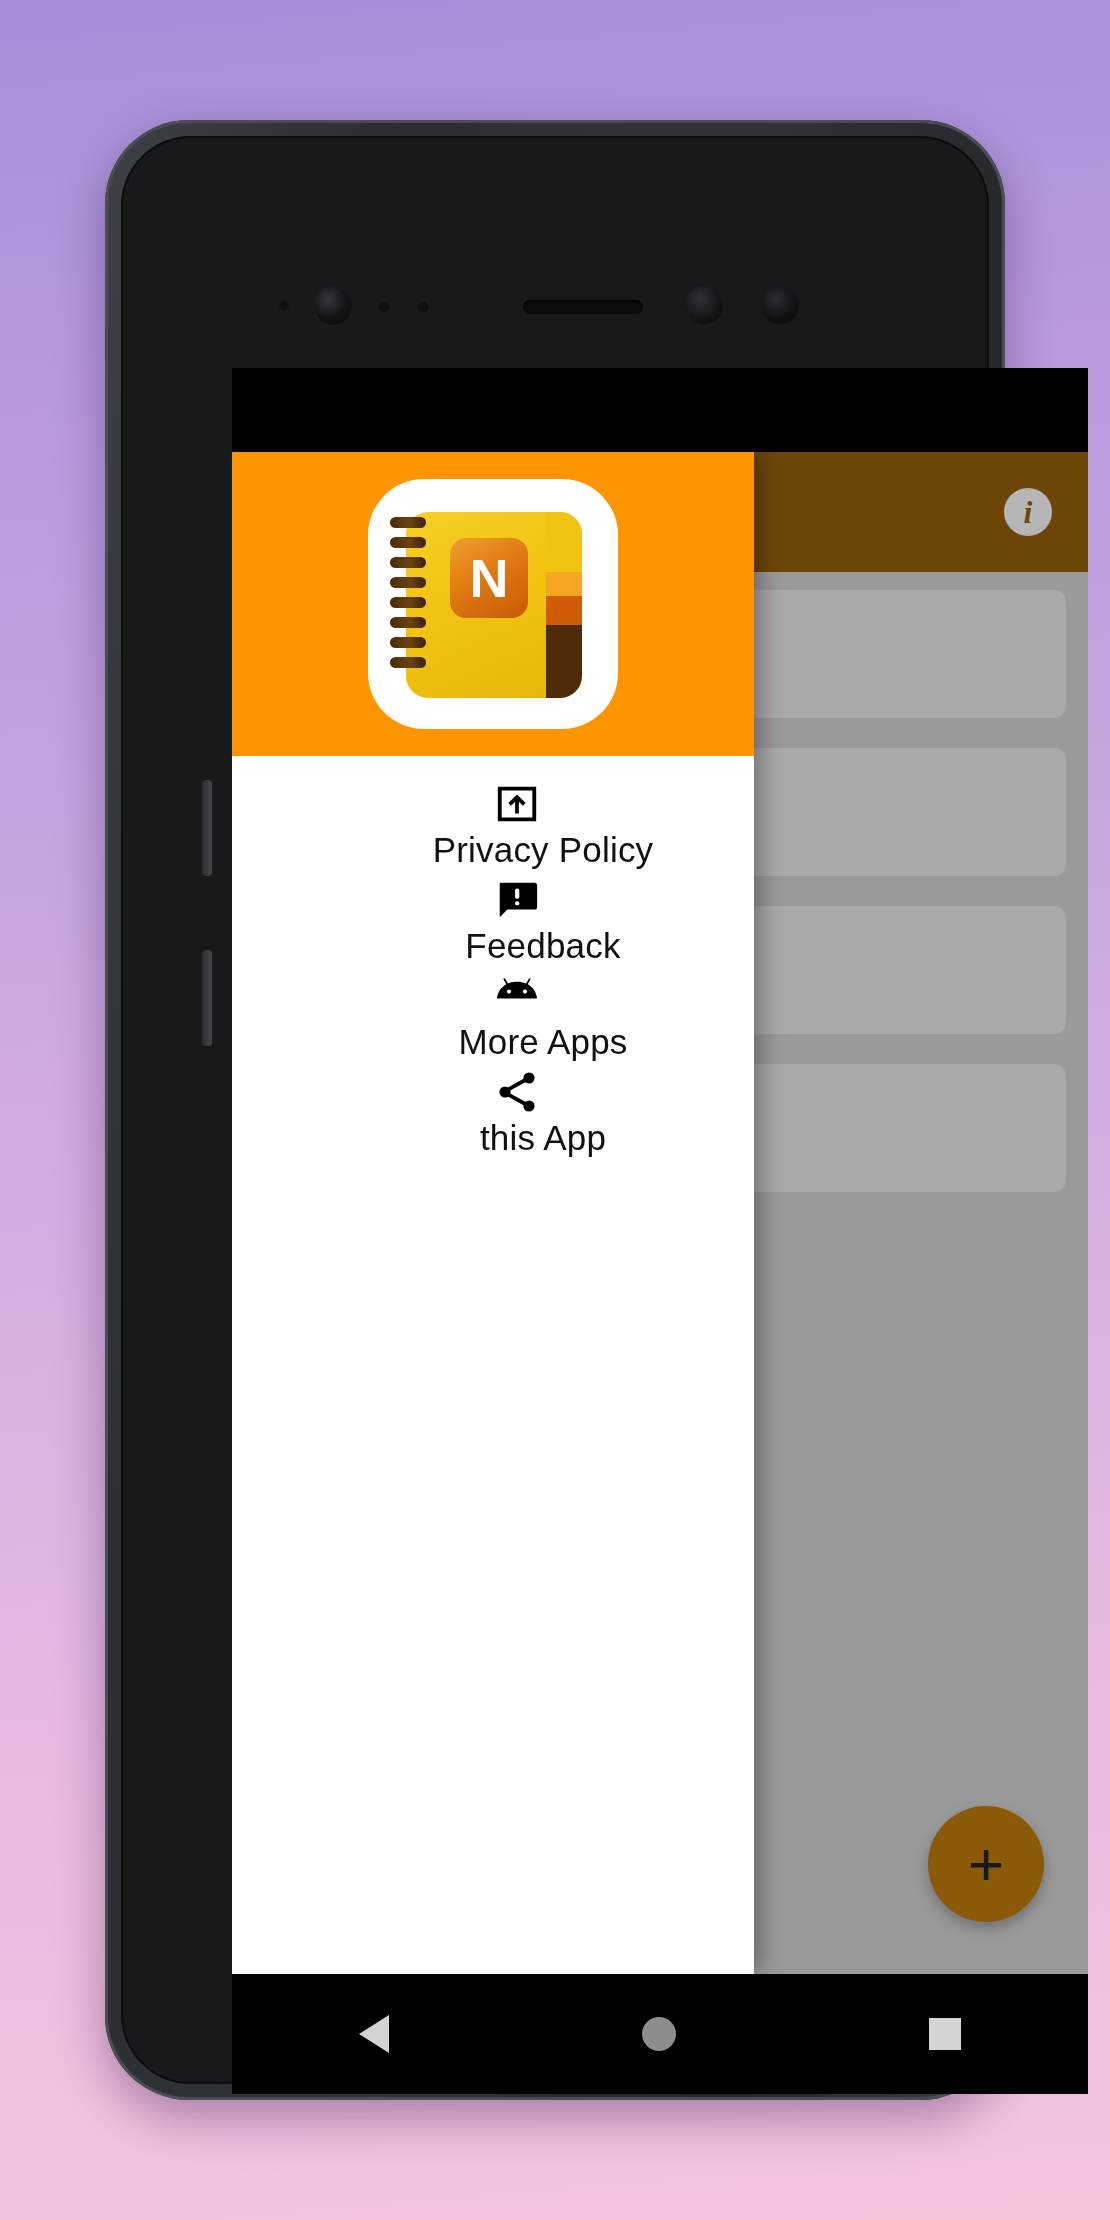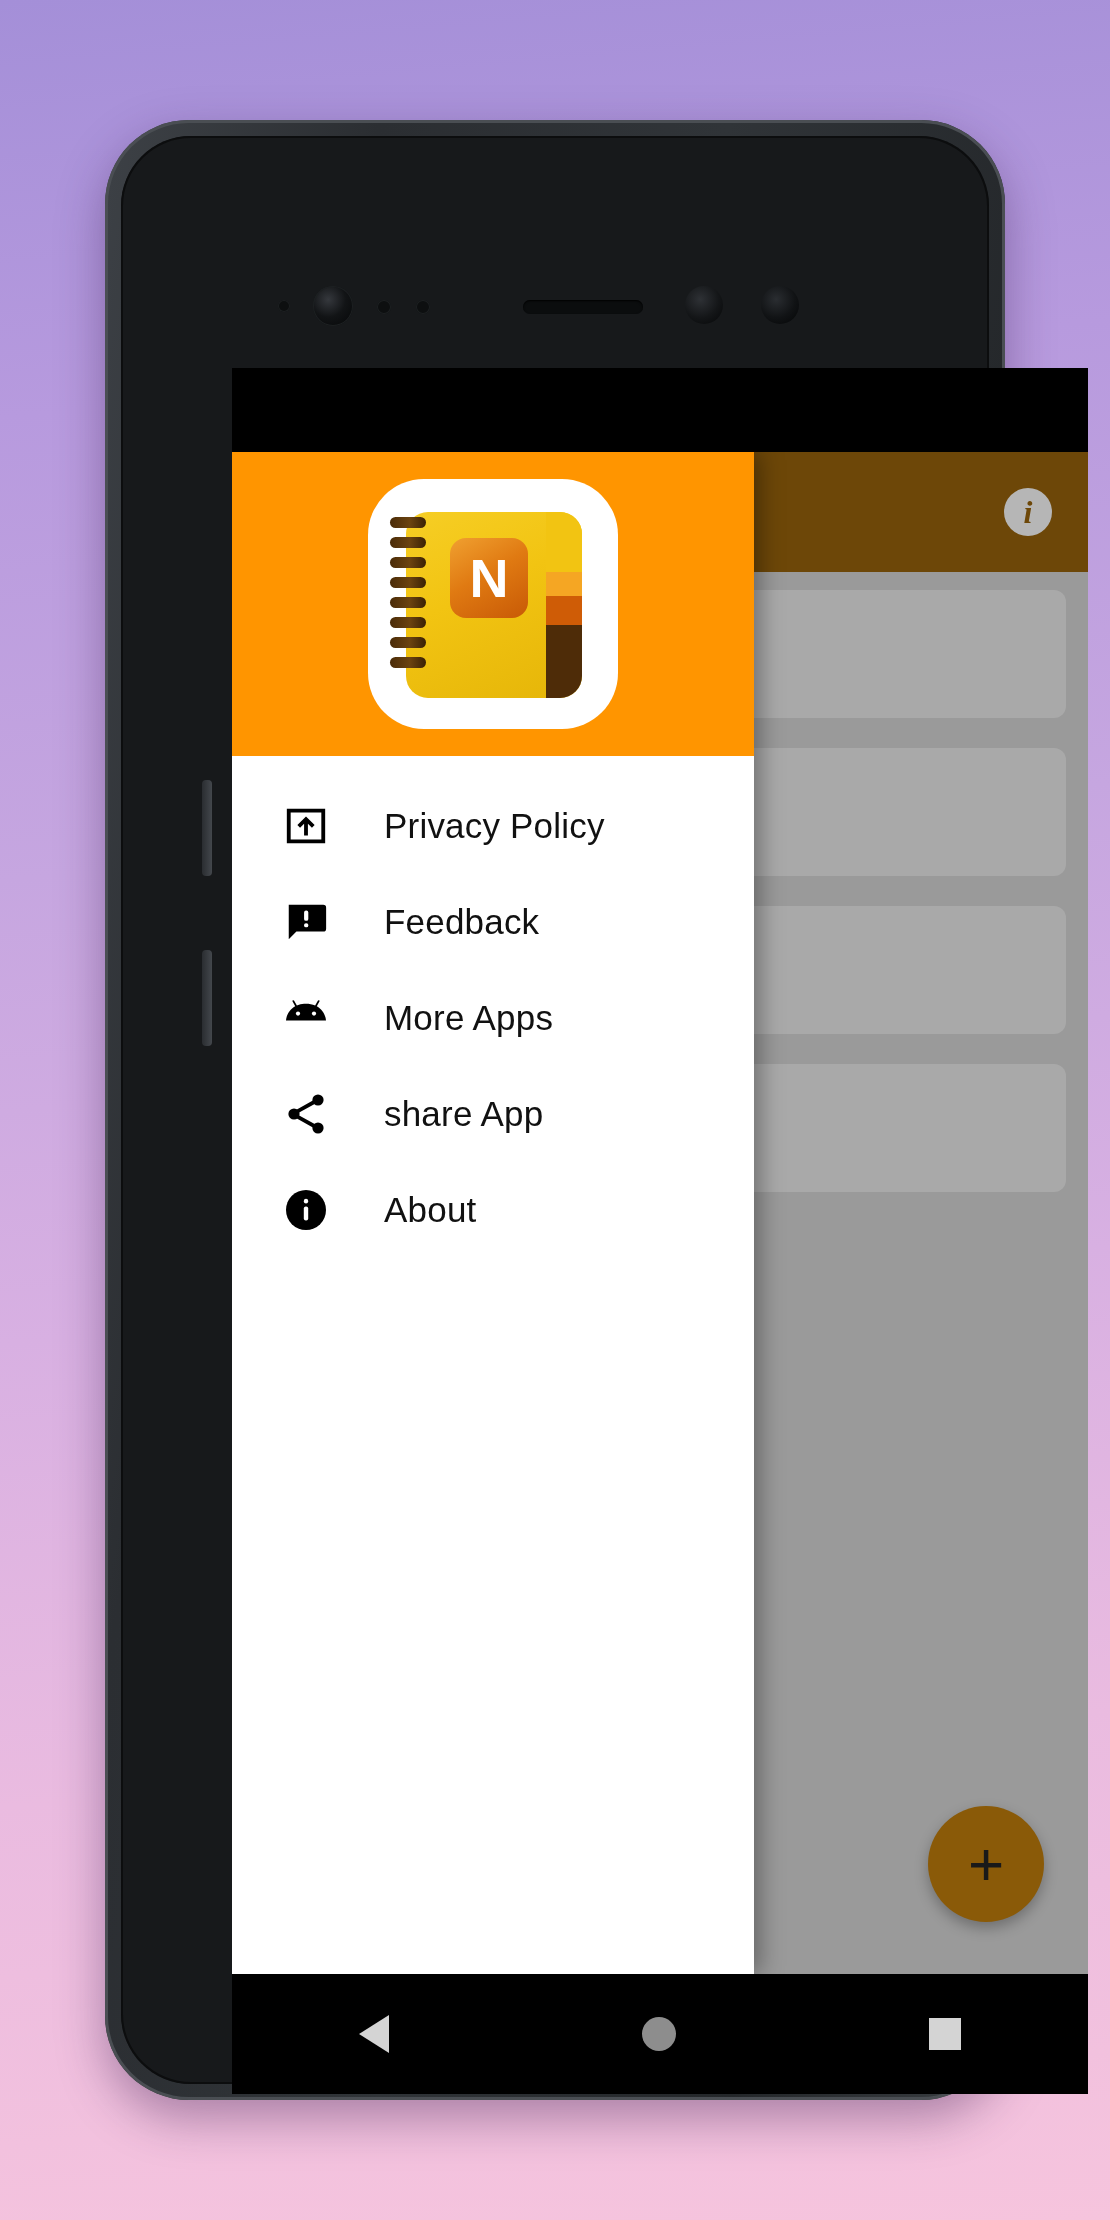--- a/index.html
+++ b/index.html
@@ -157,20 +157,21 @@
     margin-bottom: 9px;
   }
 
   
   #drawer-menu { padding-top: 22px; }
   .menu-item {
     display: flex; align-items: center;
     height: 96px;
     padding-left: 48px;
     cursor: pointer;
+    flex-direction: column;
   }
   .menu-icon {
     width: 52px; height: 52px;
     display: flex; align-items: center; justify-content: center;
     flex: 0 0 52px;
   }
   .menu-icon svg { display: block; }
   .menu-label {
     margin-left: 52px;
     font-size: 35px;
@@ -293,33 +294,23 @@
 
         <div class="menu-item">
           <span class="menu-icon">
             <svg width="48" height="48" viewBox="0 0 24 24">
               <path stroke="#000" stroke-width="1.9" fill="none" d="M17 5.5 7 11.1M7 12.9 17 18.5"></path>
               <circle cx="18" cy="5" r="2.8" fill="#000"></circle>
               <circle cx="6" cy="12" r="2.8" fill="#000"></circle>
               <circle cx="18" cy="19" r="2.8" fill="#000"></circle>
             </svg>
           </span>
-          <span class="menu-label">share App</span>
-        </div>
-
-        <div class="menu-item">
-          <span class="menu-icon">
-            <svg width="48" height="48" viewBox="0 0 24 24">
-              <circle cx="12" cy="12" r="10" fill="#000"></circle>
-              <rect x="10.9" y="10.2" width="2.2" height="7" rx="1" fill="#fff"></rect>
-              <rect x="10.9" y="6.4" width="2.2" height="2.3" rx="1.1" fill="#fff"></rect>
-            </svg>
-          </span>
-          <span class="menu-label">About</span>
-        </div>
+          <span class="menu-label">this App</span>
+        </div>
+
 
 
       </div>
     </div>
 
     <div id="nav-bar">
       <div id="nav-back"></div>
       <div id="nav-home"></div>
       <div id="nav-recent"></div>
     </div>

